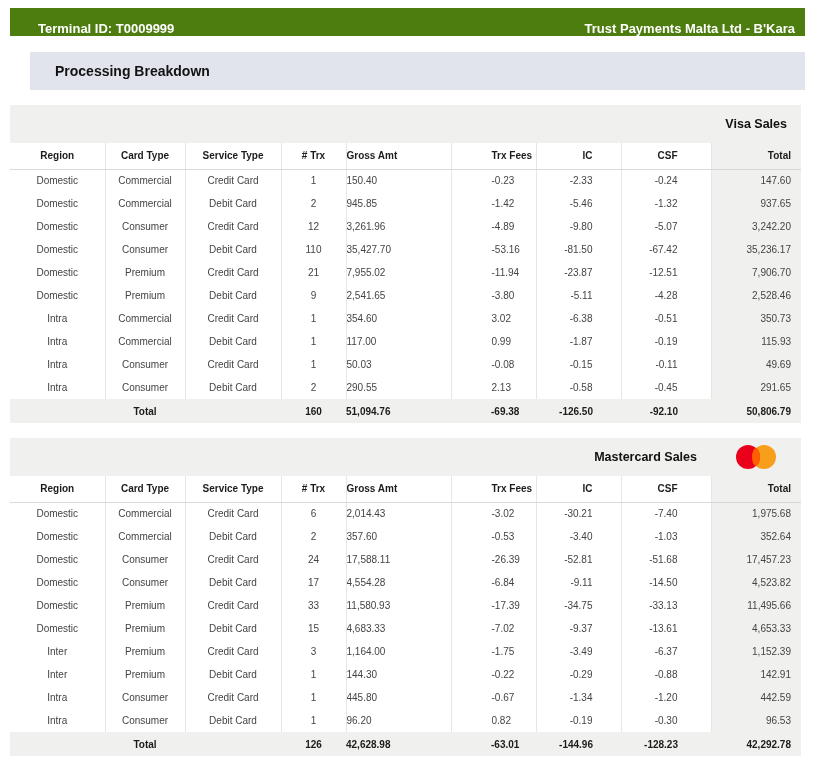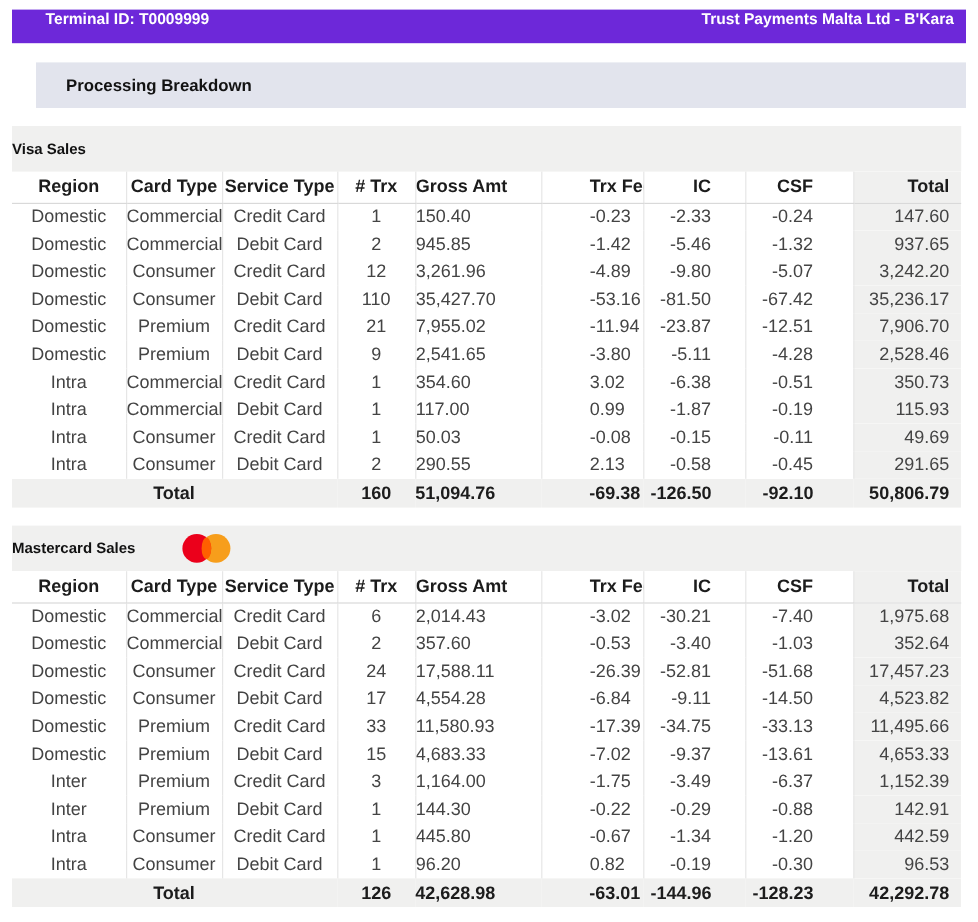--- a/index.html
+++ b/index.html
@@ -6,26 +6,26 @@
   html, body { background: #ffffff; }
   body {
     width: 815px;
     font-family: "Liberation Sans", sans-serif;
     color: #414141;
     padding: 8px 10px 14px 10px;
   }
   
   .topbar {
     height: 28px;
-    background: #6d28d9;
+    background: #4d7c0f;
     color: #ffffff;
     font-weight: bold;
     font-size: 13px;
     display: flex;
-    align-items: flex-start;
+    align-items: flex-end;
     justify-content: space-between;
     padding: 0 10px 0 28px;
   }
   
   .section-bar {
     height: 38px;
     background: #e2e4ed;
     margin-top: 16px;
     display: flex;
     align-items: center;
@@ -35,39 +35,39 @@
     color: #121212;
     margin-left: 20px;
   }
   
   .card { margin-top: 15px; width: 791px; }
   .band {
     height: 38px;
     background: #f0f0ef;
     display: flex;
     align-items: center;
-    justify-content: flex-start;
+    justify-content: flex-end;
   }
   .band-label {
     font-weight: bold;
     font-size: 12.5px;
     color: #121212;
     margin-right: 14px;
   }
   .logo-slot {
     width: 90px;
     display: flex;
     align-items: center;
     justify-content: center;
   }
   table {
     border-collapse: collapse;
     table-layout: fixed;
     width: 791px;
-    font-size: 15px;
+    font-size: 10px;
   }
   col.c0 { width: 95px; }
   col.c1 { width: 80px; }
   col.c2 { width: 96px; }
   col.c3 { width: 65px; }
   col.c4 { width: 105px; }
   col.c5 { width: 85px; }
   col.c6 { width: 85px; }
   col.c7 { width: 90px; }
   col.c8 { width: 90px; }

